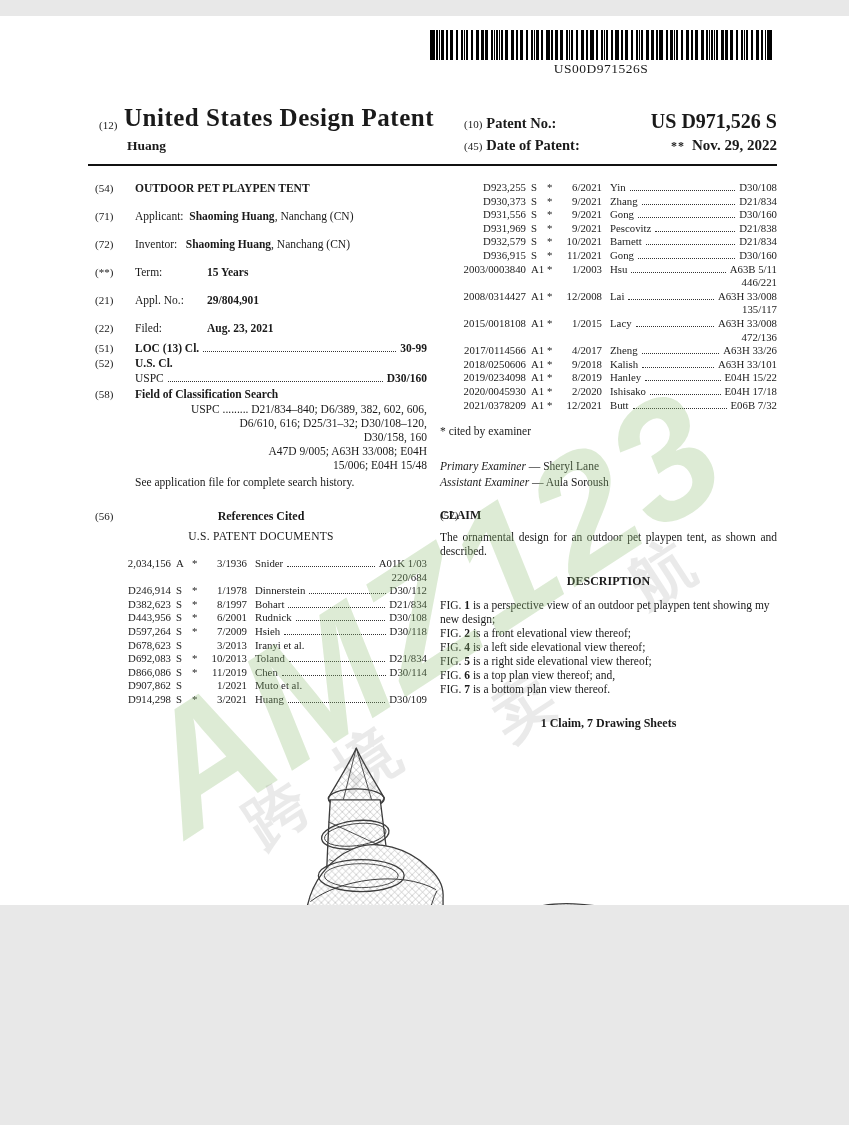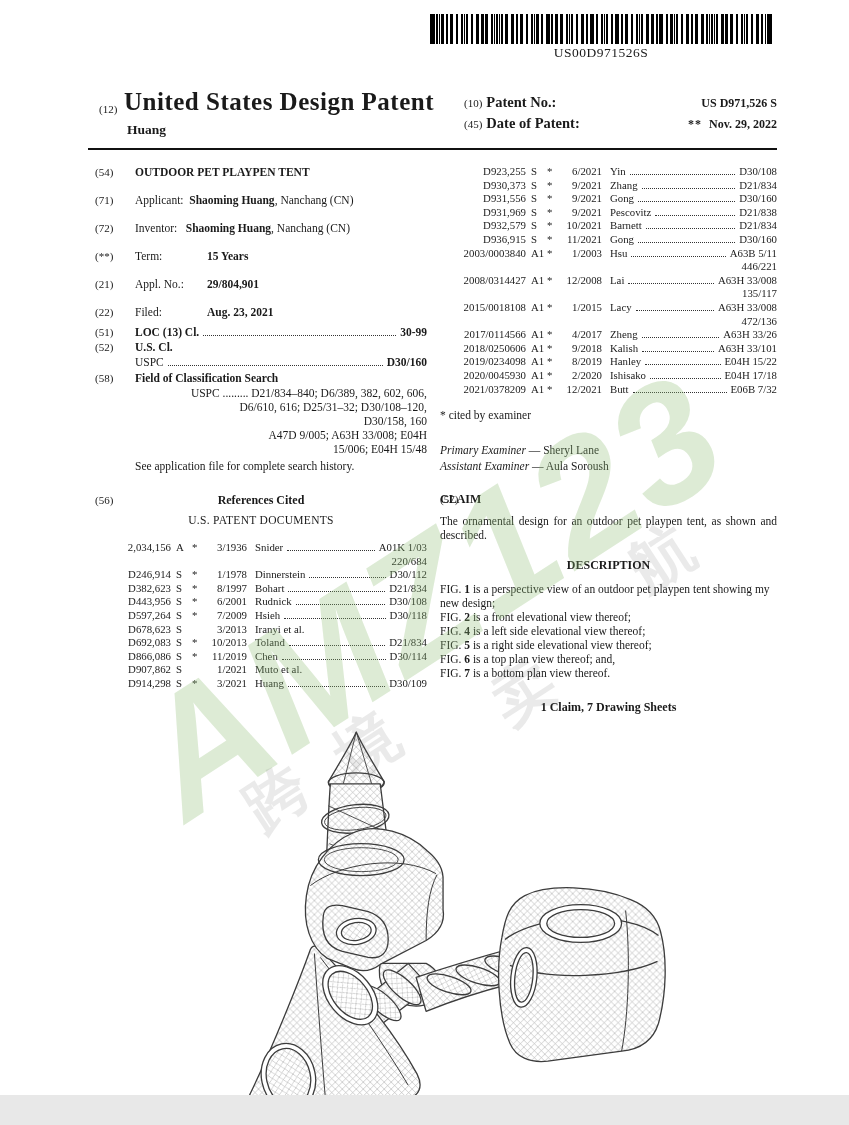--- a/index.html
+++ b/index.html
@@ -1,16 +1,16 @@
 <!DOCTYPE html>
 <html><head>
 <meta charset="utf-8">
 <style>
   html,body{margin:0;padding:0;background:#e8e8e8;}
-  .page{position:relative;width:849px;height:1095px;background:#ffffff;margin:0 auto;
+  .page{position:relative;width:849px;height:889px;background:#ffffff;margin:16px auto;
         font-family:"Liberation Serif",serif;color:#1a1a1a;overflow:hidden;}
   .abs{position:absolute;}
   
   .barcode{left:436px;top:14px;width:330px;height:30px;background-color:#fff;
     background-image:
       repeating-linear-gradient(90deg,#000 0 2px,rgba(0,0,0,0) 2px 5px),
       repeating-linear-gradient(90deg,#000 0 1px,rgba(0,0,0,0) 1px 7px),
       repeating-linear-gradient(90deg,rgba(0,0,0,0) 0 3px,#000 3px 4px,rgba(0,0,0,0) 4px 11px);}
   .barcode:before,.barcode:after{content:"";position:absolute;top:0;bottom:0;width:5px;background:#000;}
   .barcode:before{left:-6px}.barcode:after{right:-6px}
@@ -18,23 +18,23 @@
   
   .tag{font-size:11px;}
   .hdr-tag12{left:99px;top:103px;}
   .hdr-title{left:124px;top:88px;font-size:25px;font-weight:bold;letter-spacing:.5px;}
   .hdr-author{left:127px;top:122px;font-size:13.5px;font-weight:bold;}
   .hdr-right{left:464px;top:94px;width:313px;}
   .hdr-row{display:flex;align-items:baseline;margin-bottom:4px;}
   .hdr-row .tag{margin-right:4px;}
   .hdr-label{font-size:14.5px;font-weight:bold;}
   .hdr-fill{flex:1;}
-  .hdr-patno{font-size:12px;font-weight:bold;}
+  .hdr-patno{font-size:20px;font-weight:bold;}
   .hdr-stars{font-size:12px;font-weight:bold;margin-right:7px;letter-spacing:1px;}
-  .hdr-date{font-size:12px;font-weight:bold;}
+  .hdr-date{font-size:15px;font-weight:bold;}
   .rule{left:88px;top:148px;width:689px;height:2px;background:#111;}
   
   .col{font-size:11.5px;line-height:14px;}
   .col-left{left:95px;top:165px;width:332px;}
   .col-right{left:440px;top:165px;width:337px;}
   .bib-row{display:flex;margin-bottom:14px;}
   .bib-row .tag{width:40px;flex:none;}
   .bib-label{width:72px;flex:none;}
   .b{font-weight:bold;}
   .leaderline{display:flex;align-items:baseline;}

